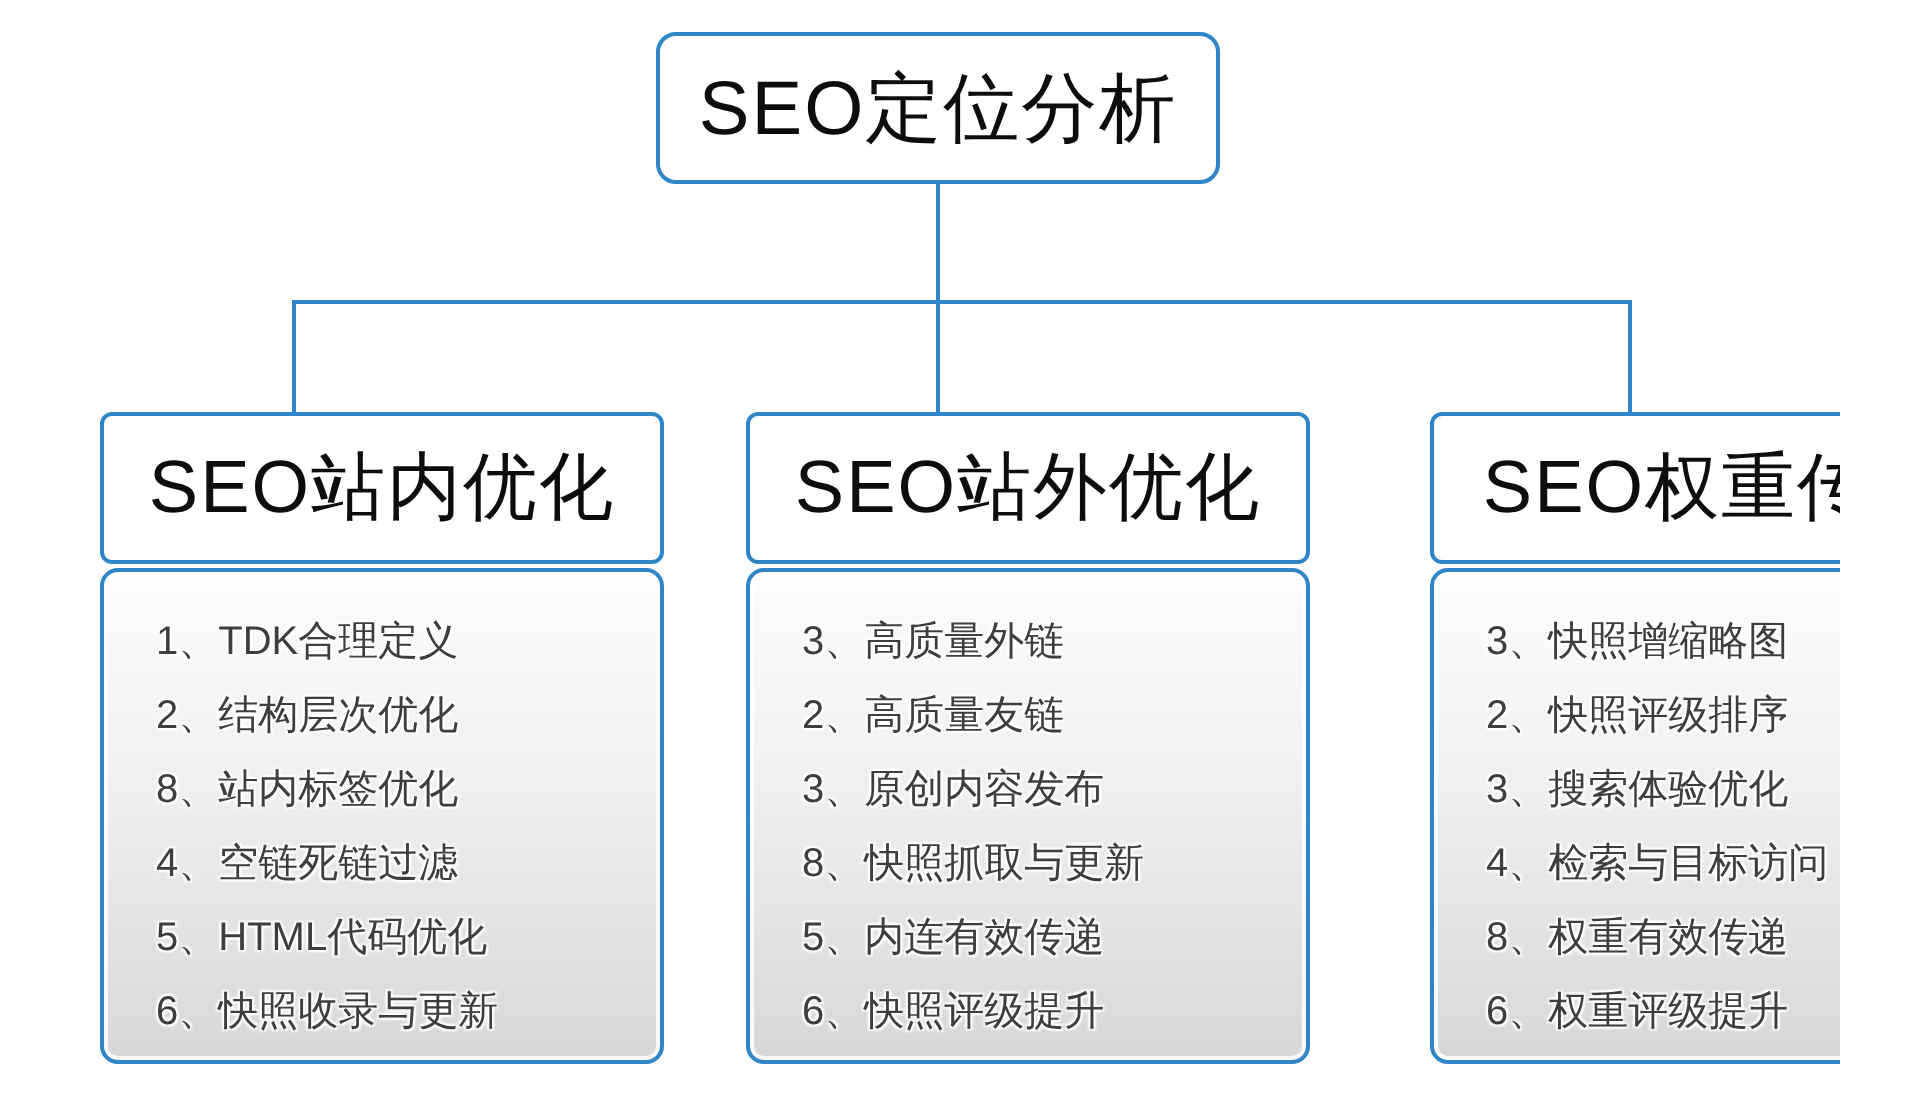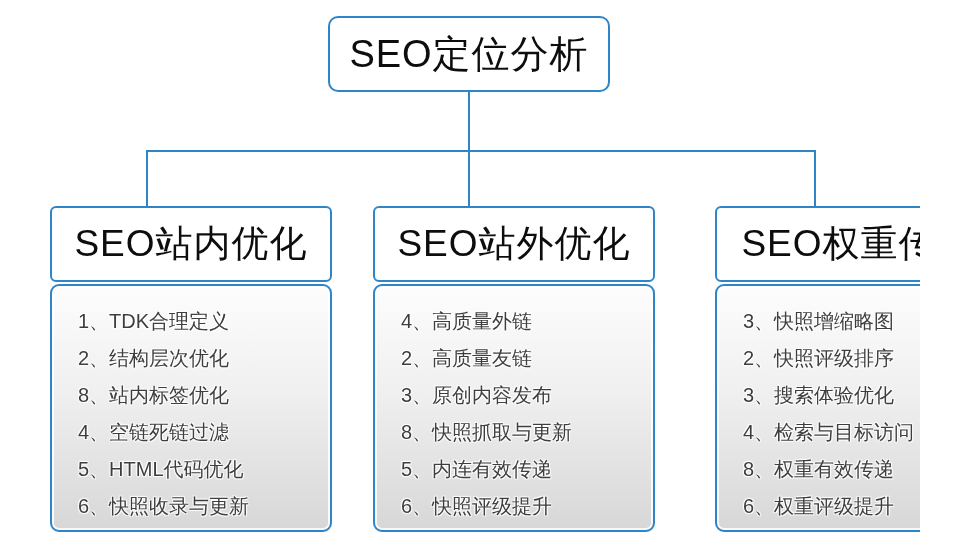--- a/index.html
+++ b/index.html
@@ -80,21 +80,21 @@
       <div class="list-item">5、HTML代码优化</div>
       <div class="list-item">6、快照收录与更新</div>
     </div>
   </div>
 
   <div class="branch" id="branch-1">
     <div class="branch-header">
       <span>SEO站外优化</span>
     </div>
     <div class="branch-list">
-      <div class="list-item">4、高质量外链</div>
+      <div class="list-item">3、高质量外链</div>
       <div class="list-item">2、高质量友链</div>
       <div class="list-item">3、原创内容发布</div>
       <div class="list-item">8、快照抓取与更新</div>
       <div class="list-item">5、内连有效传递</div>
       <div class="list-item">6、快照评级提升</div>
     </div>
   </div>
 
   <div class="branch" id="branch-2">
     <div class="branch-header">

